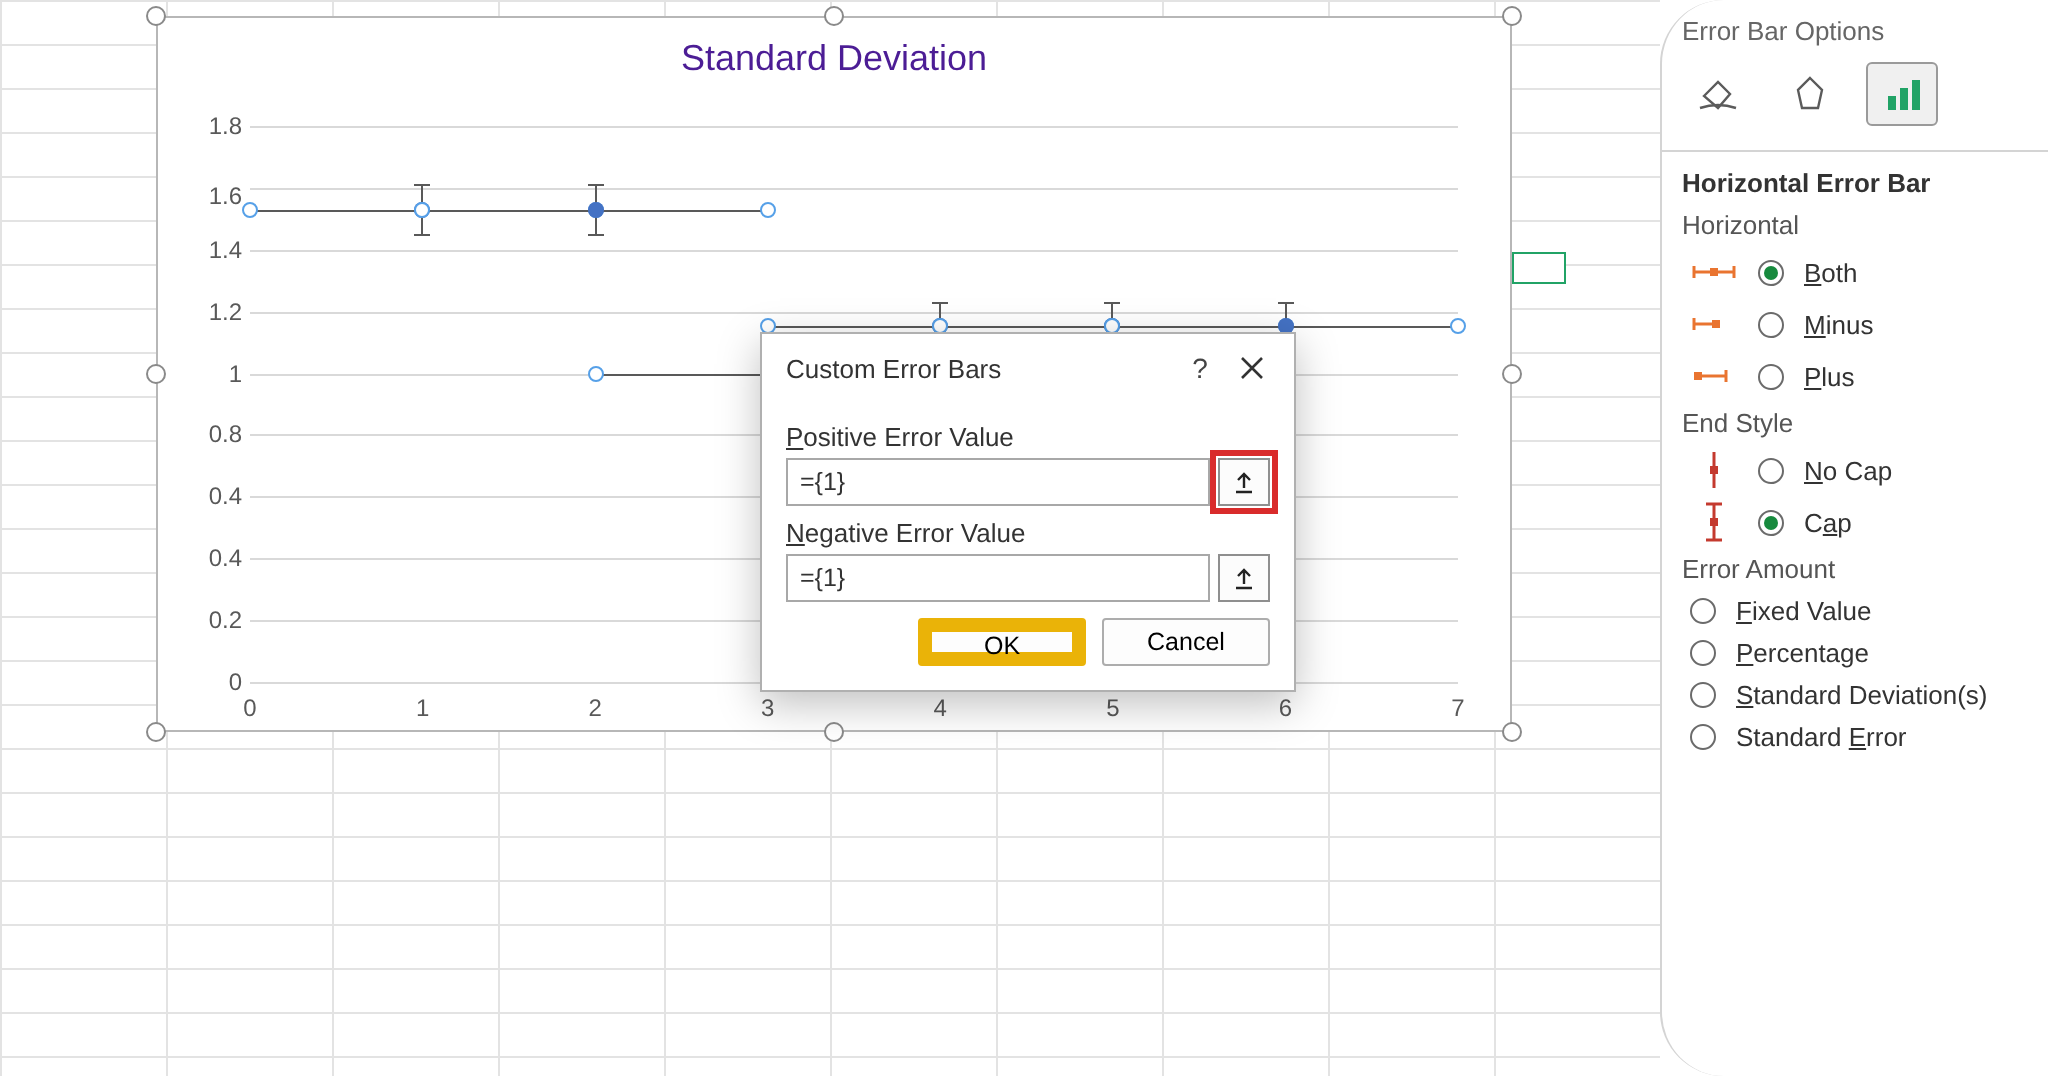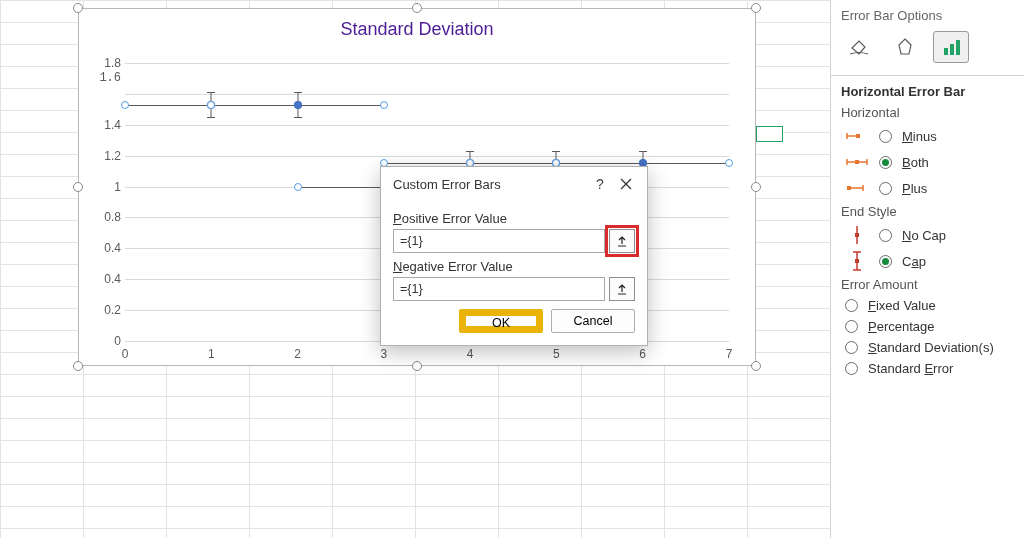--- a/index.html
+++ b/index.html
@@ -204,20 +204,21 @@
 
   
   .panel {
     position: absolute;
     right: 0; top: 0;
     width: 194px; height: 538px;
     background: #fff;
     border-left: 1px solid #d4d4d4;
     font-size: 13px;
     color: #333;
+    border-radius: 32px;
   }
   .panel-inner {
     padding-left: 10px;
   }
   .panel .sub {
     color: #666;
     font-size: 13px;
     padding: 8px 0 6px;
   }
   .icon-row {
@@ -318,21 +319,21 @@
       <div class="yaxis-label" style="top: 185.333px;">0.4</div>
       <div class="gridline" style="top: 154.444px;"></div>
       <div class="yaxis-label" style="top: 154.444px;">0.8</div>
       <div class="gridline" style="top: 123.556px;"></div>
       <div class="yaxis-label" style="top: 123.556px;">1</div>
       <div class="gridline" style="top: 92.6667px;"></div>
       <div class="yaxis-label" style="top: 92.6667px;">1.2</div>
       <div class="gridline" style="top: 61.7778px;"></div>
       <div class="yaxis-label" style="top: 61.7778px;">1.4</div>
       <div class="gridline" style="top: 30.8889px;"></div>
-      <div class="yaxis-label" style="top: 15px; font-family: Liberation Mono, monospace;">1.6</div>
+      <div class="yaxis-label" style="top: 35px;">1.6</div>
       <div class="gridline" style="top: 0px;"></div>
       <div class="yaxis-label" style="top: 0px;">1.8</div>
       <div class="xaxis-label" style="left: 0px;">0</div>
       <div class="xaxis-label" style="left: 86.2857px;">1</div>
       <div class="xaxis-label" style="left: 172.571px;">2</div>
       <div class="xaxis-label" style="left: 258.857px;">3</div>
       <div class="xaxis-label" style="left: 345.143px;">4</div>
       <div class="xaxis-label" style="left: 431.429px;">5</div>
       <div class="xaxis-label" style="left: 517.714px;">6</div>
       <div class="xaxis-label" style="left: 604px;">7</div>
@@ -443,39 +444,39 @@
     </div>
     <div class="hr"></div>
 
     <div class="sec-head">Horizontal Error Bar</div>
 
     <div class="sec-sub">Horizontal</div>
 
     <div class="radio-row">
       <span class="dir-icon">
         <svg width="24" height="14" viewBox="0 0 24 14">
-            <line x1="2" y1="7" x2="13" y2="7" stroke="#e97430" stroke-width="1.5"></line>
-            <line x1="2" y1="4" x2="2" y2="10" stroke="#e97430" stroke-width="1.5"></line>
-            <rect x="11" y="5" width="4" height="4" fill="#e97430"></rect>
-          </svg>
-      </span>
-      <span class="radio"></span>
-      <span class="radio-label"><span class="u">M</span>inus</span>
-    </div>
-    <div class="radio-row">
-      <span class="dir-icon">
-        <svg width="24" height="14" viewBox="0 0 24 14">
             <line x1="2" y1="7" x2="22" y2="7" stroke="#e97430" stroke-width="1.5"></line>
             <line x1="2" y1="4" x2="2" y2="10" stroke="#e97430" stroke-width="1.5"></line>
             <line x1="22" y1="4" x2="22" y2="10" stroke="#e97430" stroke-width="1.5"></line>
             <rect x="10" y="5" width="4" height="4" fill="#e97430"></rect>
           </svg>
       </span>
       <span class="radio checked"></span>
       <span class="radio-label"><span class="u">B</span>oth</span>
+    </div>
+    <div class="radio-row">
+      <span class="dir-icon">
+        <svg width="24" height="14" viewBox="0 0 24 14">
+            <line x1="2" y1="7" x2="13" y2="7" stroke="#e97430" stroke-width="1.5"></line>
+            <line x1="2" y1="4" x2="2" y2="10" stroke="#e97430" stroke-width="1.5"></line>
+            <rect x="11" y="5" width="4" height="4" fill="#e97430"></rect>
+          </svg>
+      </span>
+      <span class="radio"></span>
+      <span class="radio-label"><span class="u">M</span>inus</span>
     </div>
     <div class="radio-row">
       <span class="dir-icon">
         <svg width="24" height="14" viewBox="0 0 24 14">
             <rect x="2" y="5" width="4" height="4" fill="#e97430"></rect>
             <line x1="6" y1="7" x2="18" y2="7" stroke="#e97430" stroke-width="1.5"></line>
             <line x1="18" y1="4" x2="18" y2="10" stroke="#e97430" stroke-width="1.5"></line>
           </svg>
       </span>
       <span class="radio"></span>

